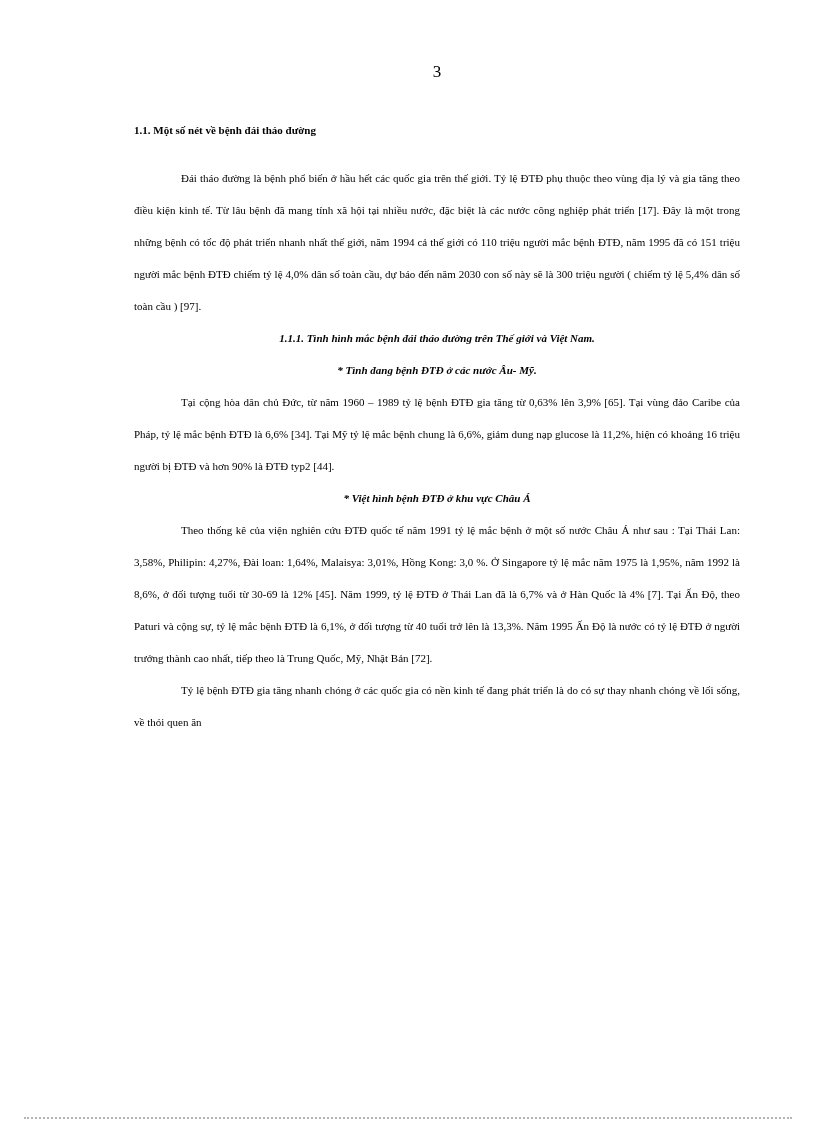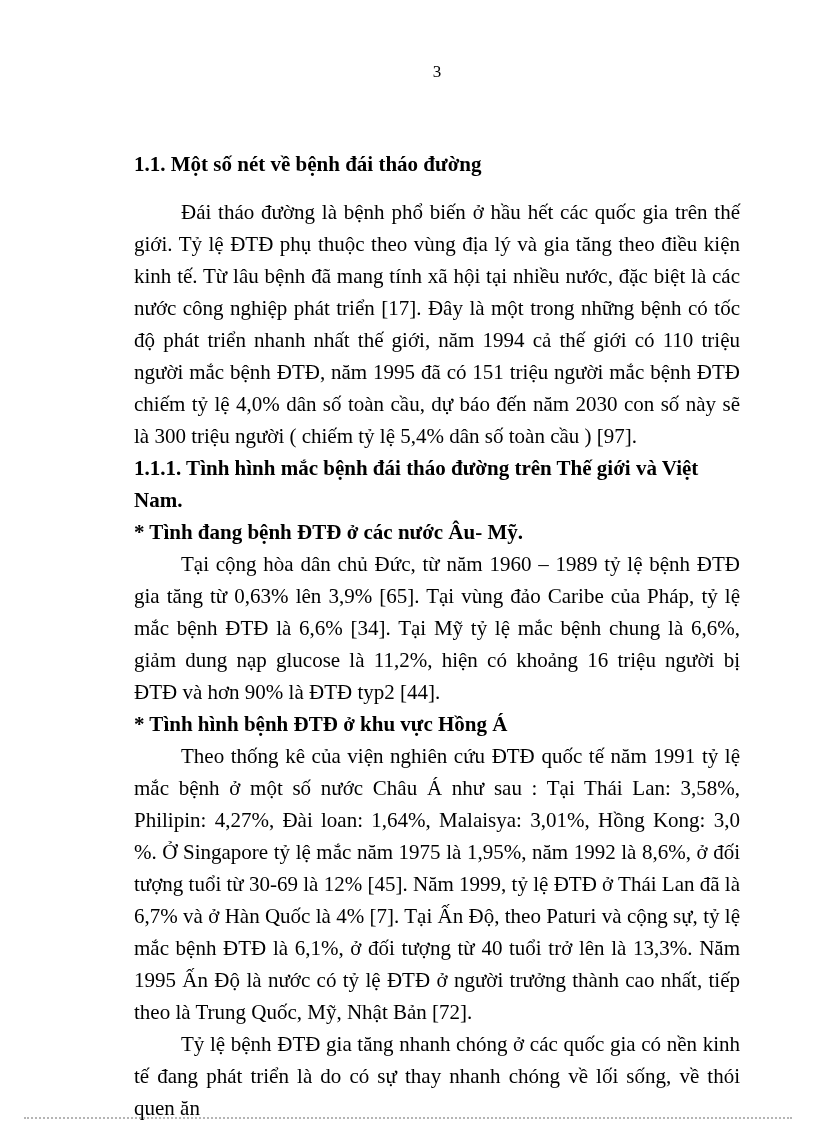--- a/index.html
+++ b/index.html
@@ -20,40 +20,41 @@
     position: absolute;
     top: 62px;
     left: 134px;
     width: 606px;
     text-align: center;
     font-size: 17px;
     line-height: 20px;
   }
   .content {
     position: absolute;
-    top: 148px;
+    top: 114px;
     left: 134px;
     width: 606px;
-    font-size: 21px;
+    font-size: 11px;
     line-height: 32px;
     text-align: justify;
   }
   .content h2, .content h3, .content h4, .content p {
     margin: 0;
     padding: 0;
     font-size: inherit;
     line-height: inherit;
   }
   .heading-bold {
     font-weight: bold;
     margin-bottom: 16px !important;
   }
   .heading-bold-italic {
     font-weight: bold;
-    text-align: left;
+    font-style: italic;
+    text-align: center;
   }
   .para {
     text-indent: 47px;
   }
   .page-break-dots {
     position: absolute;
     left: 24px;
     right: 24px;
     bottom: 4px;
     height: 0;
@@ -72,21 +73,21 @@
     <h2 class="heading-bold">1.1. Một số nét về bệnh đái tháo đường</h2>
 
     <p class="para">Đái tháo đường là bệnh phổ biến ở hầu hết các quốc gia trên thế giới. Tỷ lệ ĐTĐ phụ thuộc theo vùng địa lý và gia tăng theo điều kiện kinh tế. Từ lâu bệnh đã mang tính xã hội tại nhiều nước, đặc biệt là các nước công nghiệp phát triển [17]. Đây là một trong những bệnh có tốc độ phát triển nhanh nhất thế giới, năm 1994 cả thế giới có 110 triệu người mắc bệnh ĐTĐ, năm 1995 đã có 151 triệu người mắc bệnh ĐTĐ chiếm tỷ lệ 4,0% dân số toàn cầu, dự báo đến năm 2030 con số này sẽ là 300 triệu người ( chiếm tỷ lệ 5,4% dân số toàn cầu ) [97].</p>
 
     <h3 class="heading-bold-italic">1.1.1. Tình hình mắc bệnh đái tháo đường trên Thế giới và Việt Nam.</h3>
 
     <h4 class="heading-bold-italic">* Tình đang bệnh ĐTĐ ở các nước Âu- Mỹ.</h4>
 
     <p class="para">Tại cộng hòa dân chủ Đức, từ năm 1960 – 1989 tỷ lệ bệnh ĐTĐ gia tăng từ 0,63% lên 3,9% [65]. Tại vùng đảo Caribe của Pháp, tỷ lệ mắc bệnh ĐTĐ là 6,6% [34]. Tại Mỹ tỷ lệ mắc bệnh chung là 6,6%, giảm dung nạp glucose là 11,2%, hiện có khoảng 16 triệu người bị ĐTĐ và hơn 90% là ĐTĐ typ2 [44].</p>
 
-    <h4 class="heading-bold-italic">* Tình hình bệnh ĐTĐ ở khu vực Hồng Á</h4>
+    <h4 class="heading-bold-italic">* Việt hình bệnh ĐTĐ ở khu vực Châu Á</h4>
 
     <p class="para">Theo thống kê của viện nghiên cứu ĐTĐ quốc tế năm 1991 tỷ lệ mắc bệnh ở một số nước Châu Á như sau : Tại Thái Lan: 3,58%, Philipin: 4,27%, Đài loan: 1,64%, Malaisya: 3,01%, Hồng Kong: 3,0 %. Ở Singapore tỷ lệ mắc năm 1975 là 1,95%, năm 1992 là 8,6%, ở đối tượng tuổi từ 30-69 là 12% [45]. Năm 1999, tỷ lệ ĐTĐ ở Thái Lan đã là 6,7% và ở Hàn Quốc là 4% [7]. Tại Ấn Độ, theo Paturi và cộng sự, tỷ lệ mắc bệnh ĐTĐ là 6,1%, ở đối tượng từ 40 tuổi trở lên là 13,3%. Năm 1995 Ấn Độ là nước có tỷ lệ ĐTĐ ở người trưởng thành cao nhất, tiếp theo là Trung Quốc, Mỹ, Nhật Bản [72].</p>
 
 
     <p class="para">Tỷ lệ bệnh ĐTĐ gia tăng nhanh chóng ở các quốc gia có nền kinh tế đang phát triển là do có sự thay nhanh chóng về lối sống, về thói quen ăn</p>
 
   </div>
 
   <div class="page-break-dots"></div>
 

